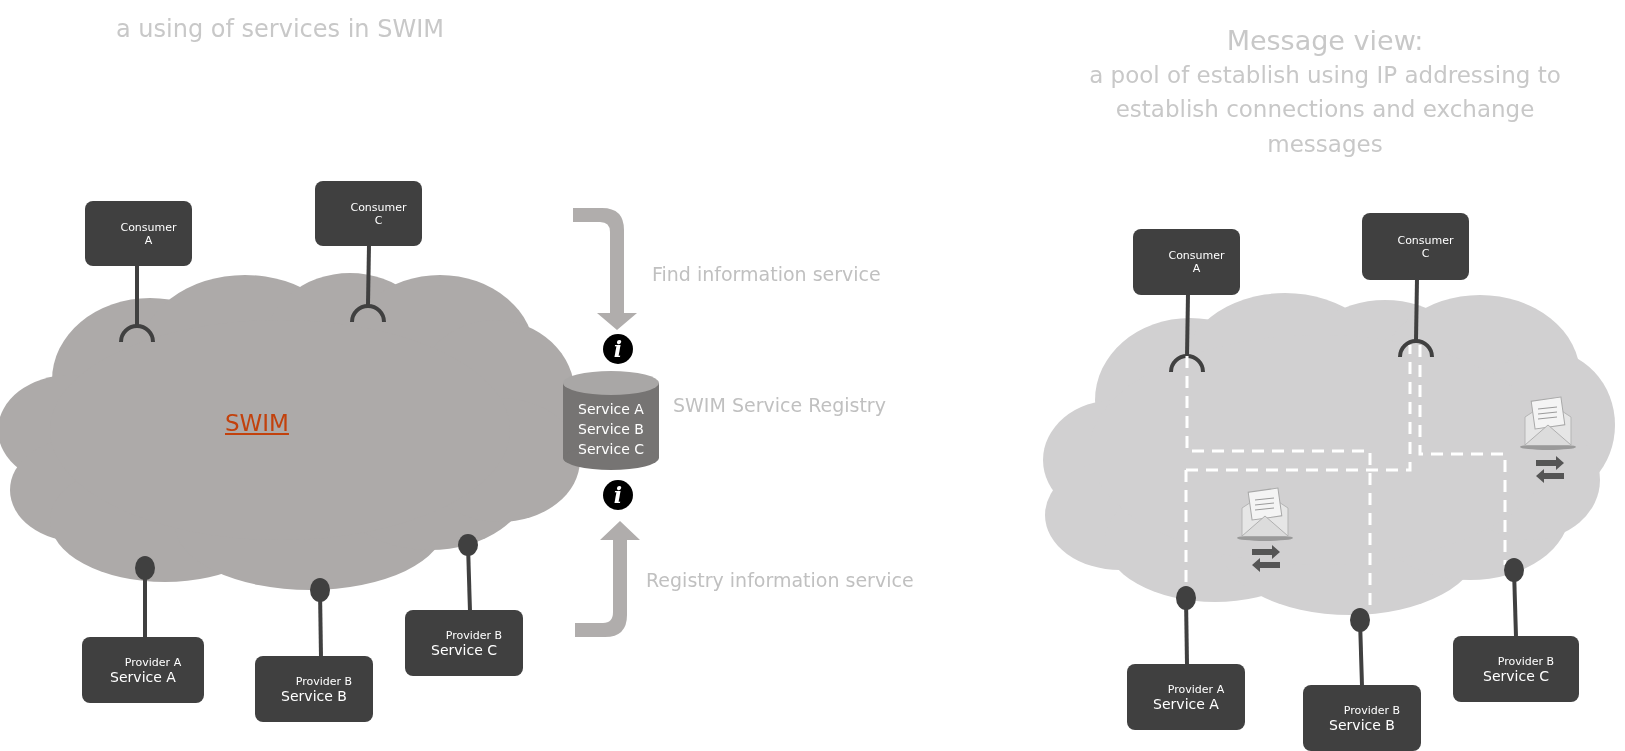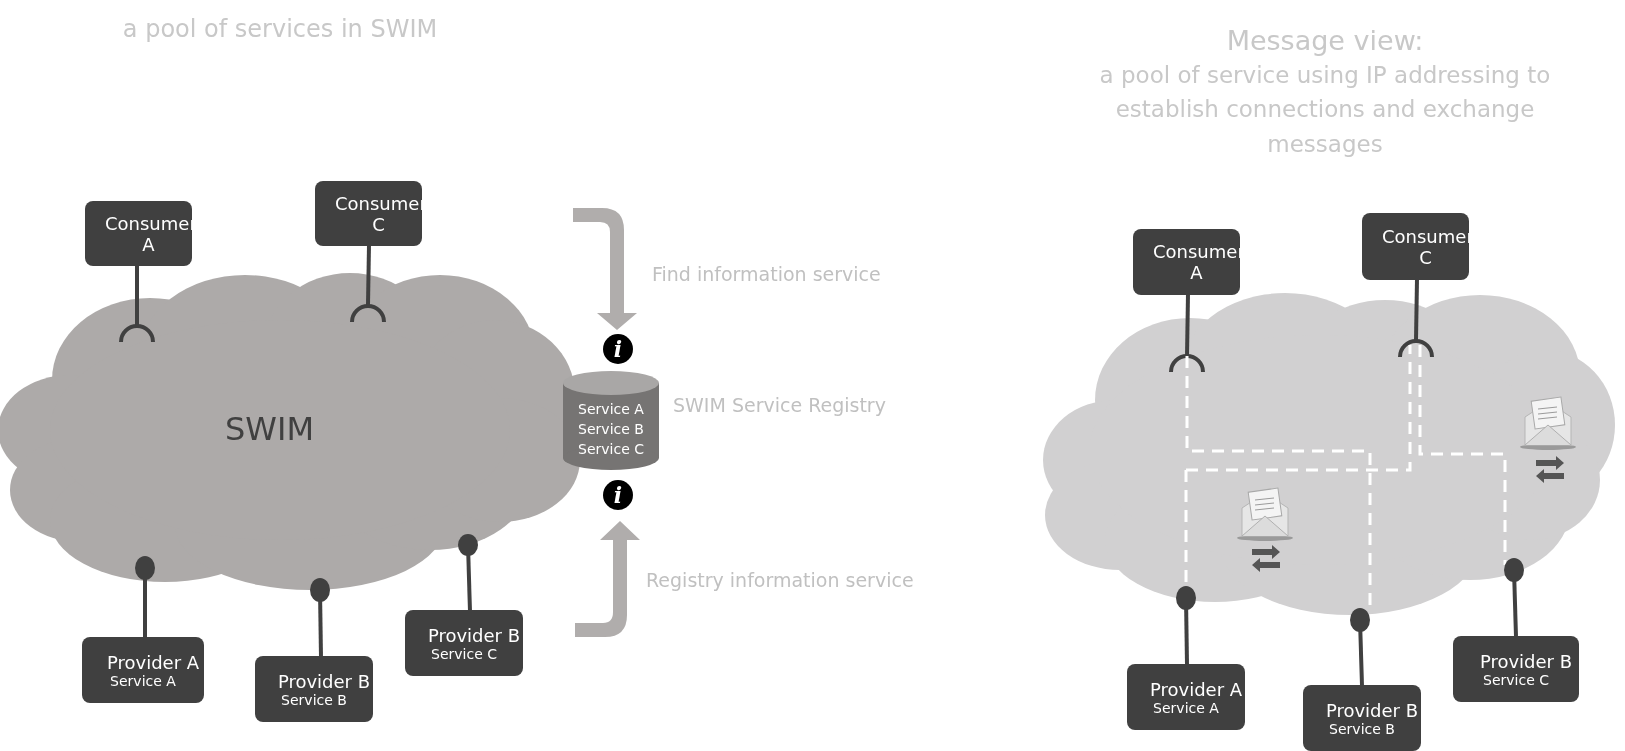--- a/index.html
+++ b/index.html
@@ -3,36 +3,36 @@
 <meta charset="utf-8">
 <style>
   html, body { margin:0; padding:0; background:#ffffff; }
   body { width:1625px; height:751px; position:relative; overflow:hidden; font-family:"Liberation Sans", sans-serif; }
   .title { position:absolute; color:#c8c8c8; text-align:center; font-family:"DejaVu Sans", sans-serif; line-height:1.25; }
   .t1 { left:60px; width:440px; top:14px; font-size:27px; }
   .t1 .sub { font-size:24px; }
   .t2 { left:1070px; width:510px; top:24px; font-size:27px; }
   .t2 .sub { font-size:23px; line-height:1.5; }
   .box { position:absolute; background:#404040; color:#fff; border-radius:8px; text-align:center; display:flex; flex-direction:column; justify-content:center; font-family:"DejaVu Sans", sans-serif; }
-  .box .l1 { font-size:18px;margin-left:20px; }
+  .box .l1 { font-size:11px;margin-left:20px; }
   .box .l2 { font-size:14px; }
   .label { position:absolute; color:#c0c0c0; font-family:"DejaVu Sans", sans-serif; font-size:19px; }
   svg.diagram { position:absolute; left:0; top:0; }
   .db-text { position:absolute; color:#fff; font-family:"DejaVu Sans", sans-serif; font-size:14px; text-align:center; line-height:20px; }
-  .swim { position:absolute; color:#404040; font-family:"DejaVu Sans", sans-serif; font-size:32px; }
+  .swim { position:absolute; color:#c2410c; font-family:"DejaVu Sans", sans-serif; font-size:23px;text-decoration:underline; }
 </style>
 </head>
 <body>
 
 <div class="title t1">
-  <div class="sub">a pool of services in SWIM</div>
+  <div class="sub">a using of services in SWIM</div>
 </div>
 <div class="title t2">
   <div>Message view:</div>
-  <div class="sub">a pool of service using IP addressing to</div>
+  <div class="sub">a pool of establish using IP addressing to</div>
   <div class="sub">establish connections and exchange</div>
   <div class="sub">messages</div>
 </div>
 
 <svg class="diagram" width="1625" height="751" viewBox="0 0 1625 751">
 
   <g fill="#adaaa9">
     <ellipse cx="150" cy="380" rx="98" ry="82"></ellipse>
     <ellipse cx="245" cy="355" rx="105" ry="80"></ellipse>
     <ellipse cx="350" cy="345" rx="85" ry="72"></ellipse>

